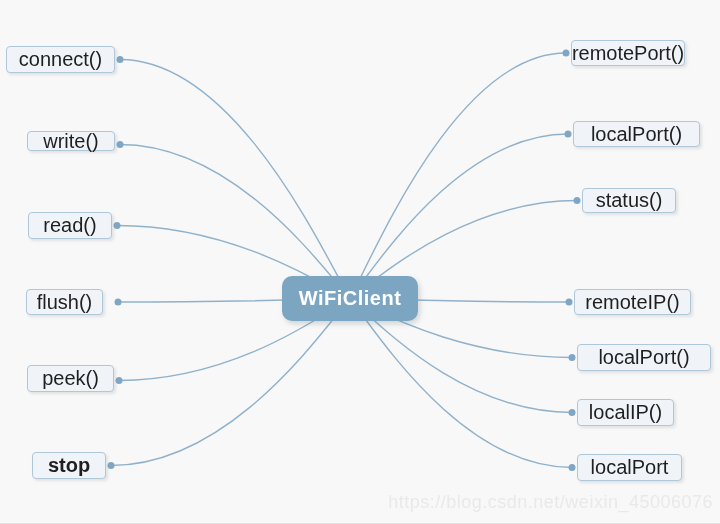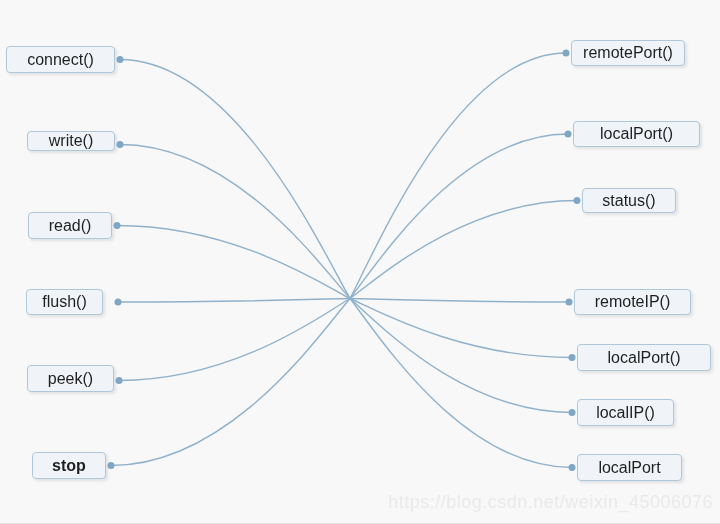--- a/index.html
+++ b/index.html
@@ -26,21 +26,21 @@
   }
   .leaf {
     position: absolute;
     display: flex;
     align-items: center;
     justify-content: center;
     background: var(--leaf-bg, #f0f4f8);
     border: 1px solid var(--leaf-border, #aec8da);
     border-radius: 4px;
     box-shadow: 2px 2px 3px rgba(120,130,140,0.18);
-    font-size: 16px;
+    font-size: 20px;
     color: #1f1f1f;
     box-sizing: border-box;
     cursor: pointer;
     white-space: nowrap;
   }
   .center-node {
     position: absolute;
     display: flex;
     align-items: center;
     justify-content: center;
@@ -105,14 +105,15 @@
       <div class="leaf" style="left: 27px; top: 365px; width: 87px; height: 27px;">peek()</div>
       <div class="leaf" style="left: 32px; top: 452px; width: 74px; height: 27px; font-weight: bold;">stop</div>
       <div class="leaf" style="left: 571px; top: 40px; width: 114px; height: 26px;">remotePort()</div>
       <div class="leaf" style="left: 573px; top: 121px; width: 127px; height: 26px;">localPort()</div>
       <div class="leaf" style="left: 582px; top: 188px; width: 94px; height: 25px;">status()</div>
       <div class="leaf" style="left: 574px; top: 289px; width: 117px; height: 26px;">remoteIP()</div>
       <div class="leaf" style="left: 577px; top: 344px; width: 134px; height: 27px;">localPort()</div>
       <div class="leaf" style="left: 577px; top: 399px; width: 97px; height: 27px;">localIP()</div>
       <div class="leaf" style="left: 577px; top: 454px; width: 105px; height: 27px;">localPort</div>
     </div>
+  <div class="center-node" id="center-node" style="left: 282px; top: 276px; width: 136px; height: 45px;">WiFiClient</div>
   <div class="watermark">https://blog.csdn.net/weixin_45006076</div>
 </div>
 
 </body></html>

